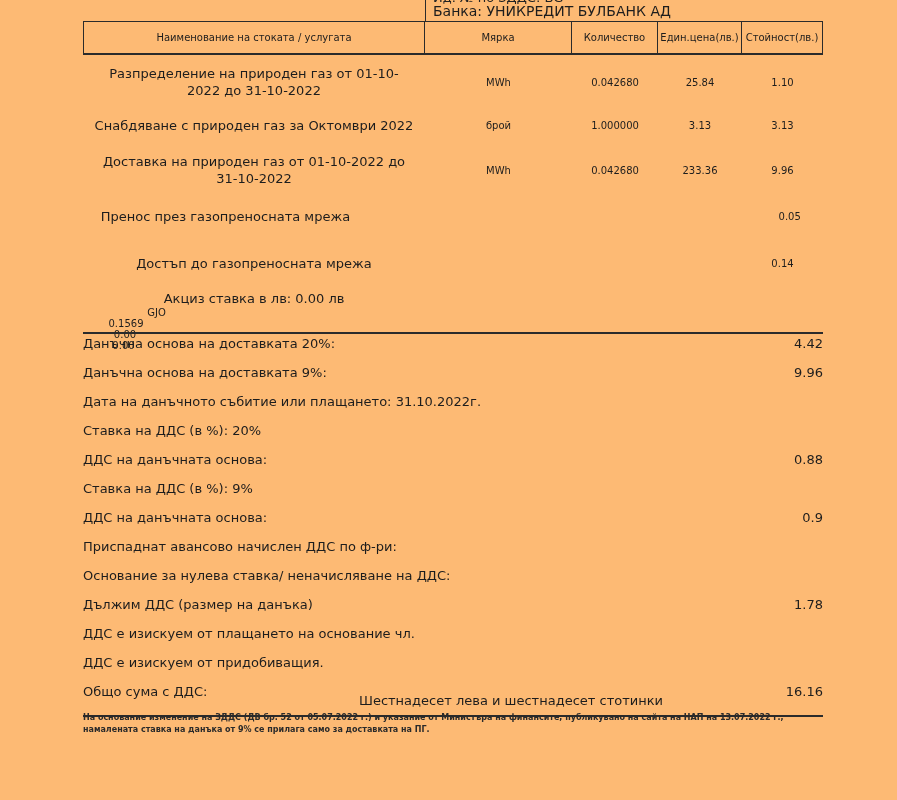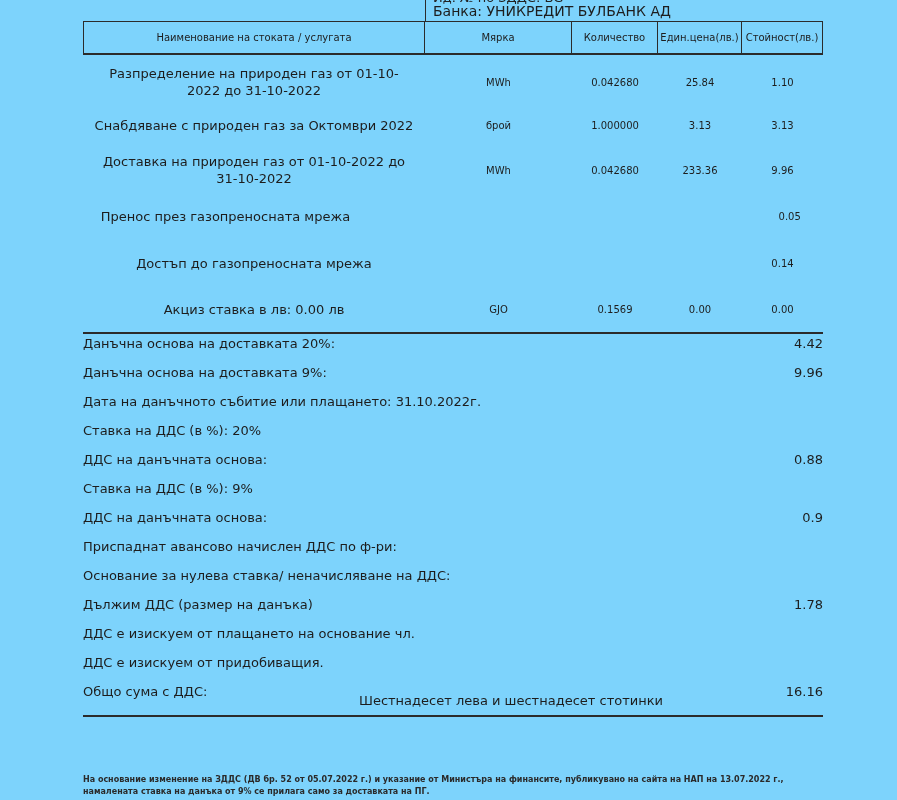--- a/index.html
+++ b/index.html
@@ -1,20 +1,20 @@
 <!DOCTYPE html>
 <html><head>
 <meta charset="utf-8">
 <style>
   * { margin:0; padding:0; box-sizing:border-box; }
   html,body { background:#ffffff; }
   .page {
     position:relative;
     width:897px; height:800px;
-    background:#7dd3fc;
+    background:#fdba74;
     font-family:"DejaVu Sans", sans-serif;
     color:#222222;
     overflow:hidden;
   }
 
   
   .bank-cell {
     position:absolute; left:425px; top:0; width:398px; height:21px;
     border-left:1px solid #2b2b2b;
     overflow:hidden;
@@ -57,21 +57,21 @@
     text-align:center;
   }
   .bcell.c-name { font-size:13px; line-height:17px; padding:0 10px; color:#1d1d1d; }
   .bcell.c-unit, .bcell.c-qty, .bcell.c-price, .bcell.c-value { font-size:10px; color:#1d1d1d; }
 
   .body-rows .trow:nth-child(1) { height:48px; margin-top:3px; }
   .body-rows .trow:nth-child(2) { height:38px; }
   .body-rows .trow:nth-child(3) { height:52px; }
   .body-rows .trow:nth-child(4) { height:40px;gap:32px; }
   .body-rows .trow:nth-child(5) { height:54px;justify-content:space-between; }
-  .body-rows .trow:nth-child(6) { height:38px; }
+  .body-rows .trow:nth-child(6) { height:38px;flex-direction:column; }
 
   
   .summary {
     position:absolute; left:83px; top:332px; width:740px;
     border-top:2px solid #2b2b2b;
     border-bottom:2px solid #2b2b2b;
     padding-top:2px;
   }
   .srow {
     position:relative;
@@ -81,21 +81,21 @@
   .srow .slabel { font-size:13px; color:#1d1d1d; }
   .srow .svalue { font-size:13px; color:#1d1d1d; text-align:right; }
   .total-row { height:31px; }
   .total-row .twords {
     position:absolute; left:276px; top:50%; transform:translateY(-50%);
     font-size:13px; color:#1d1d1d; white-space:nowrap;
   }
 
   
   .footnote {
-    position:absolute; left:83px; top:774px; width:745px;
+    position:absolute; left:83px; top:712px; width:745px;
     font-size:8px; line-height:12px; color:#2a2a2a;
     font-weight:bold;
   }
 </style>
 </head>
 <body>
 
 <div class="page">
 
   <div class="bank-cell">

